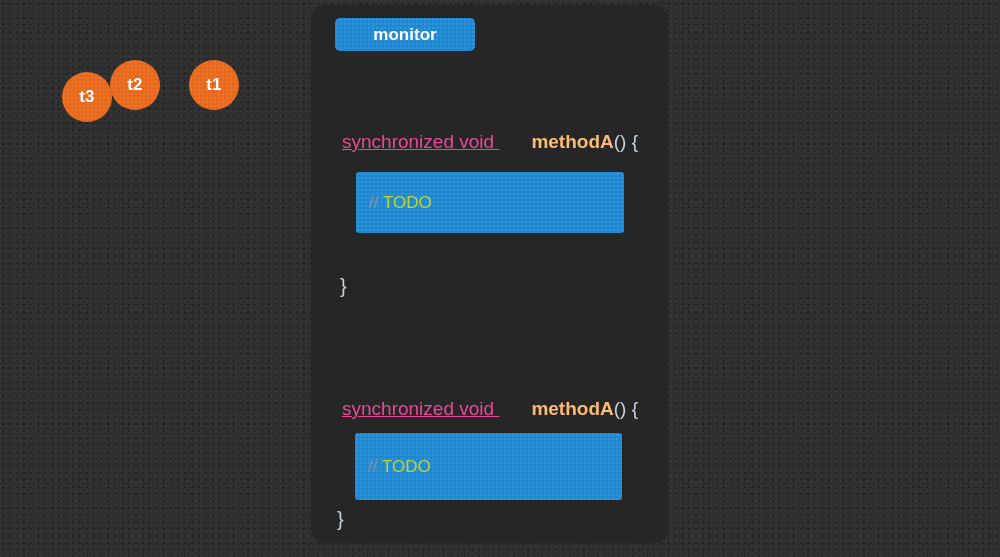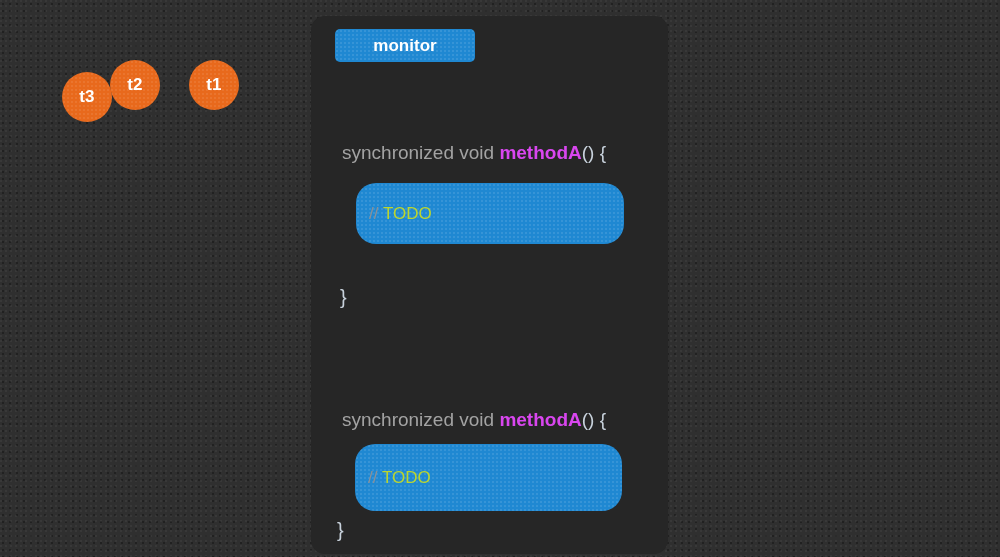--- a/index.html
+++ b/index.html
@@ -50,21 +50,21 @@
     box-shadow: 0 0 0 0 rgba(0,0,0,0);
   }
   .thread-token.t-0 { left: 62px;  top: 72px; }
   .thread-token.t-1 { left: 110px; top: 60px; }
   .thread-token.t-2 { left: 189px; top: 60px; }
 
   
   #monitor-panel {
     position: absolute;
     left: 311px;
-    top: 16px;
+    top: 5px;
     width: 357px;
     height: 538px;
     background-color: #262626;
     border-radius: 14px;
   }
 
   #monitor-badge {
     position: absolute;
     left: 24px;
     top: 13px;
@@ -89,30 +89,30 @@
   }
   .method-block.block-0 { top: 123px; }
   .method-block.block-1 { top: 390px; }
 
   .sig-line {
     padding-left: 31px;
     font-size: 19px;
     line-height: 28px;
     white-space: nowrap;
   }
-  .kw   { color: #a3a3a3; font-weight: 400; }
-  .mname{ color: #d946ef; font-weight: 700; }
+  .kw   { color: #ec4899; font-weight: 400; text-decoration: underline; }
+  .mname{ color: #fdba74; font-weight: 700; margin-left: 32px; }
   .punc { color: #c8d2dc; font-weight: 400; }
 
   .body-box {
     margin-top: 16px;
     margin-left: 45px;
     width: 268px;
     height: 61px;
-    border-radius: 20px;
+    border-radius: 3px;
     background-color: #1f88d2;
     background-image: radial-gradient(circle at 2px 2px, rgba(255,255,255,0.10) 1px, transparent 1.3px);
     background-size: 4px 4px;
     display: flex;
     align-items: center;
     box-sizing: border-box;
     padding-left: 13px;
   }
   .body-box.tall {
     margin-top: 10px;

